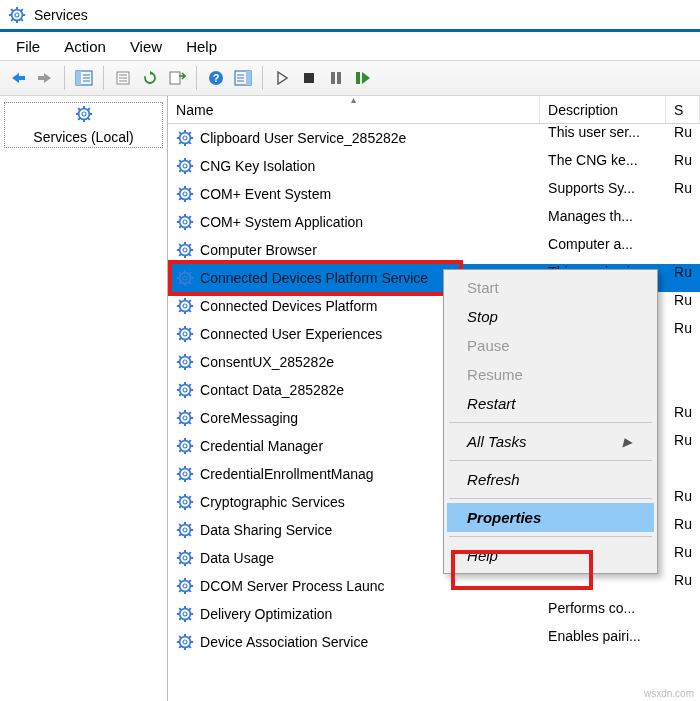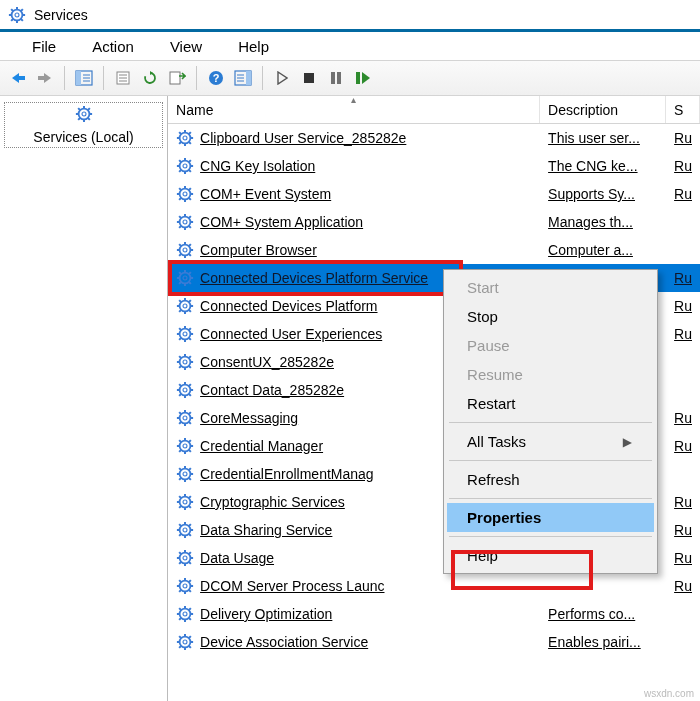--- a/index.html
+++ b/index.html
@@ -4,21 +4,21 @@
 <style>
 * { box-sizing: border-box; margin: 0; padding: 0; font-family: "Segoe UI", Tahoma, sans-serif; }
 body { background: #fff; width: 700px; height: 701px; overflow: hidden; font-size: 14px; color: #000; }
 
 
 .titlebar { height: 32px; display: flex; align-items: center; padding: 0 8px; border-bottom: 3px solid #0369a1; gap: 8px; }
 .titlebar .title-icon { width: 18px; height: 18px; }
 .titlebar-text { font-size: 14px; }
 
 
-.menubar { height: 28px; display: flex; align-items: center; padding: 0 20px; gap: 12px; }
+.menubar { height: 28px; display: flex; align-items: center; padding: 0 4px; gap: 0; }
 .menubar-item { padding: 4px 12px; font-size: 15px; }
 
 
 .toolbar { height: 36px; border-top: 1px solid #d4d4d4; border-bottom: 1px solid #d4d4d4; background: linear-gradient(#fafafa,#f0f0f0); display: flex; align-items: center; padding: 0 6px; gap: 3px; }
 .toolbar .sep { width: 1px; height: 24px; background: #c8c8c8; margin: 0 4px; }
 .toolbar-btn { width: 24px; height: 24px; display: flex; align-items: center; justify-content: center; border: 1px solid transparent; background: transparent; }
 
 
 .main { display: flex; height: calc(701px - 32px - 28px - 36px); }
 .left-pane { width: 180px; border-right: 1px solid #bbb; background: #fff; padding: 4px 0 0 4px; }
@@ -30,36 +30,36 @@
 
 .col-headers { display: flex; height: 28px; border-bottom: 1px solid #d4d4d4; background: #fff; font-size: 14px; }
 .col-h { padding: 4px 8px; border-right: 1px solid #e4e4e4; display: flex; align-items: center; white-space: nowrap; overflow: hidden; }
 .col-name { width: 372px; position: relative; }
 .col-name .sort-glyph { position: absolute; left: 50%; top: -2px; transform: translateX(-50%); color: #7a7a7a; font-size: 10px; }
 .col-desc { width: 126px; }
 .col-stat { flex: 1; }
 
 
 .rows { }
-.row { display: flex; align-items: center; height: 28px; text-decoration: underline; }
+.row { display: flex; height: 28px; }
 .row .cell { padding: 0 8px; white-space: nowrap; overflow: hidden; text-overflow: clip; }
 .row .c-name { width: 372px; display: flex; align-items: center; gap: 6px; }
 .row .c-desc { width: 126px; }
 .row .c-stat { flex: 1; }
 .row.selected { background: #0078d7; color: #0f172a; }
 .row .svc-icon { width: 18px; height: 18px; flex-shrink: 0; }
 
 
 .redbox-row { position: absolute; border: 4px solid #e21b1b; pointer-events: none; }
 .redbox-menu { position: absolute; border: 4px solid #e21b1b; pointer-events: none; }
 
 
 .ctx-menu { position: absolute; background: #f0f0f0; border: 1px solid #a0a0a0; box-shadow: 4px 4px 6px rgba(0,0,0,.25); padding: 3px; font-size: 15px; width: 215px; text-align: center; }
 .ctx-item { padding: 6px 22px 6px 20px; display: flex; justify-content: space-between; align-items: center; }
-.ctx-item.enabled { color: #000; }
+.ctx-item.enabled { color: #000; font-style: italic; }
 .ctx-item.disabled { color: #9a9a9a; }
 .ctx-item.highlight { background: #91c9f7; font-weight: 700; }
 .ctx-sep { height: 1px; background: #c8c8c8; margin: 4px 2px; }
 .ctx-sub { font-size: 12px; color: #555; }
 
 
 .gear-svg circle.outer { fill: none; stroke: #3a7bd5; stroke-width: 2; }
 .gear-svg circle.inner { fill: none; stroke: #3a7bd5; stroke-width: 1.2; }
 .gear-svg .teeth { stroke: #3a7bd5; stroke-width: 2.2; }
 

